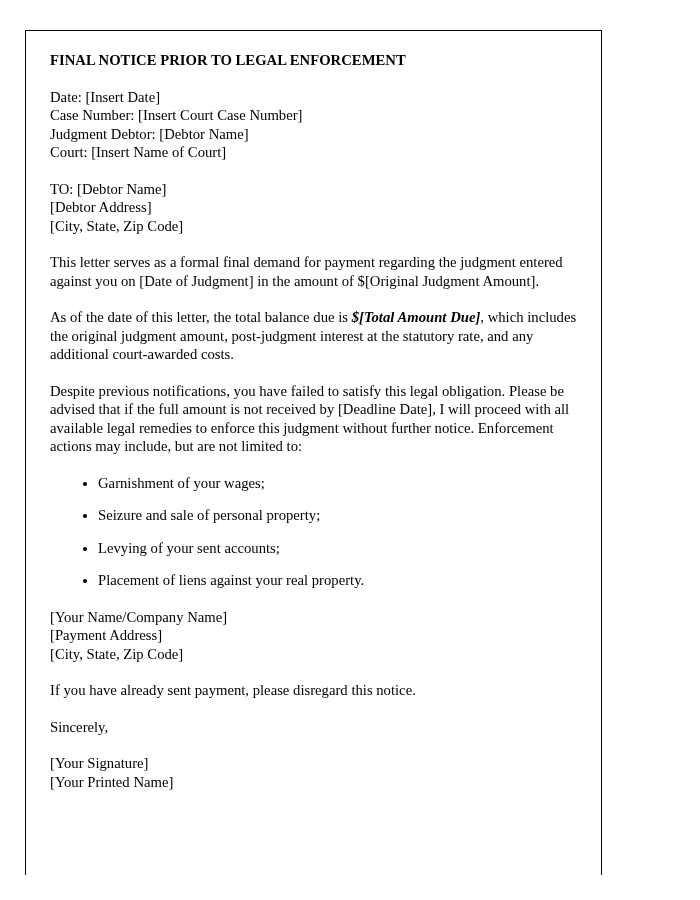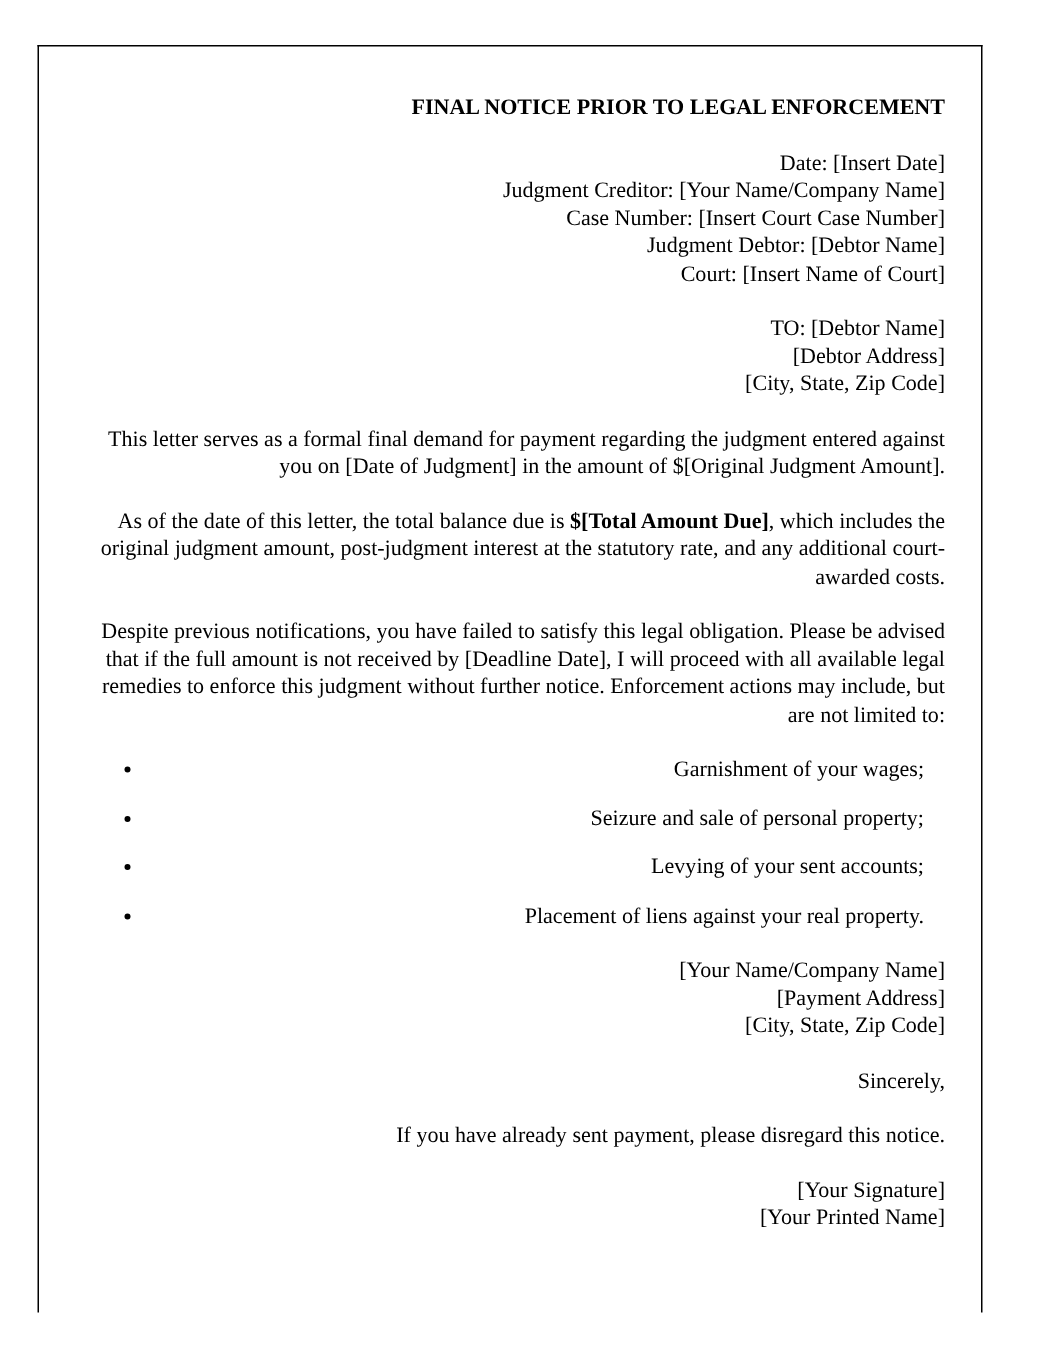--- a/index.html
+++ b/index.html
@@ -13,49 +13,49 @@
     height: 900px;
     background: #ffffff;
     font-family: "Liberation Serif", "DejaVu Serif", serif;
     color: #000000;
     overflow: hidden;
   }
   .letter-frame {
     position: absolute;
     left: 25px;
     top: 30px;
-    width: 630px;
+    width: 577px;
     height: 845px;
     border-left: 1px solid #000;
     border-top: 1px solid #000;
     border-right: 1px solid #000;
     border-bottom: none;
     box-sizing: border-box;
-    padding: 32px 24px 0 24px;
-    text-align: right;
+    padding: 20px 24px 0 24px;
   }
   .letter-frame, .letter-frame * {
     font-size: 14.7px;
     line-height: 18.5px;
   }
   .letter-title {
     font-weight: bold;
     margin: 0 0 18px 0;
   }
   .block {
     margin: 0 0 18px 0;
   }
   .line {
     margin: 0;
   }
   p.para {
     margin: 0 0 18px 0;
   }
   .bold-inline {
     font-weight: bold;
+    font-style: italic;
   }
   ul.bullet-list {
     margin: 0 0 18px 0;
     padding: 0 0 0 34px;
     list-style: disc outside;
   }
   ul.bullet-list li {
     margin: 14px;
     padding: 0;
   }
@@ -63,21 +63,20 @@
 </head>
 <body>
 
 <div class="page">
   <div class="letter-frame">
 
     <div class="letter-title">FINAL NOTICE PRIOR TO LEGAL ENFORCEMENT</div>
 
     <div class="block">
       <div class="line">Date: [Insert Date]</div>
-      <div class="line">Judgment Creditor: [Your Name/Company Name]</div>
       <div class="line">Case Number: [Insert Court Case Number]</div>
       <div class="line">Judgment Debtor: [Debtor Name]</div>
       <div class="line">Court: [Insert Name of Court]</div>
     </div>
 
     <div class="block">
       <div class="line">TO: [Debtor Name]</div>
       <div class="line">[Debtor Address]</div>
       <div class="line">[City, State, Zip Code]</div>
     </div>
@@ -95,23 +94,23 @@
       <li>Placement of liens against your real property.</li>
     </ul>
 
 
     <div class="block">
       <div class="line">[Your Name/Company Name]</div>
       <div class="line">[Payment Address]</div>
       <div class="line">[City, State, Zip Code]</div>
     </div>
 
+    <p class="para">If you have already sent payment, please disregard this notice.</p>
+
     <p class="para">Sincerely,</p>
-
-    <p class="para">If you have already sent payment, please disregard this notice.</p>
 
     <div class="block">
       <div class="line">[Your Signature]</div>
       <div class="line">[Your Printed Name]</div>
     </div>
 
   </div>
 </div>
 
 </body></html>

